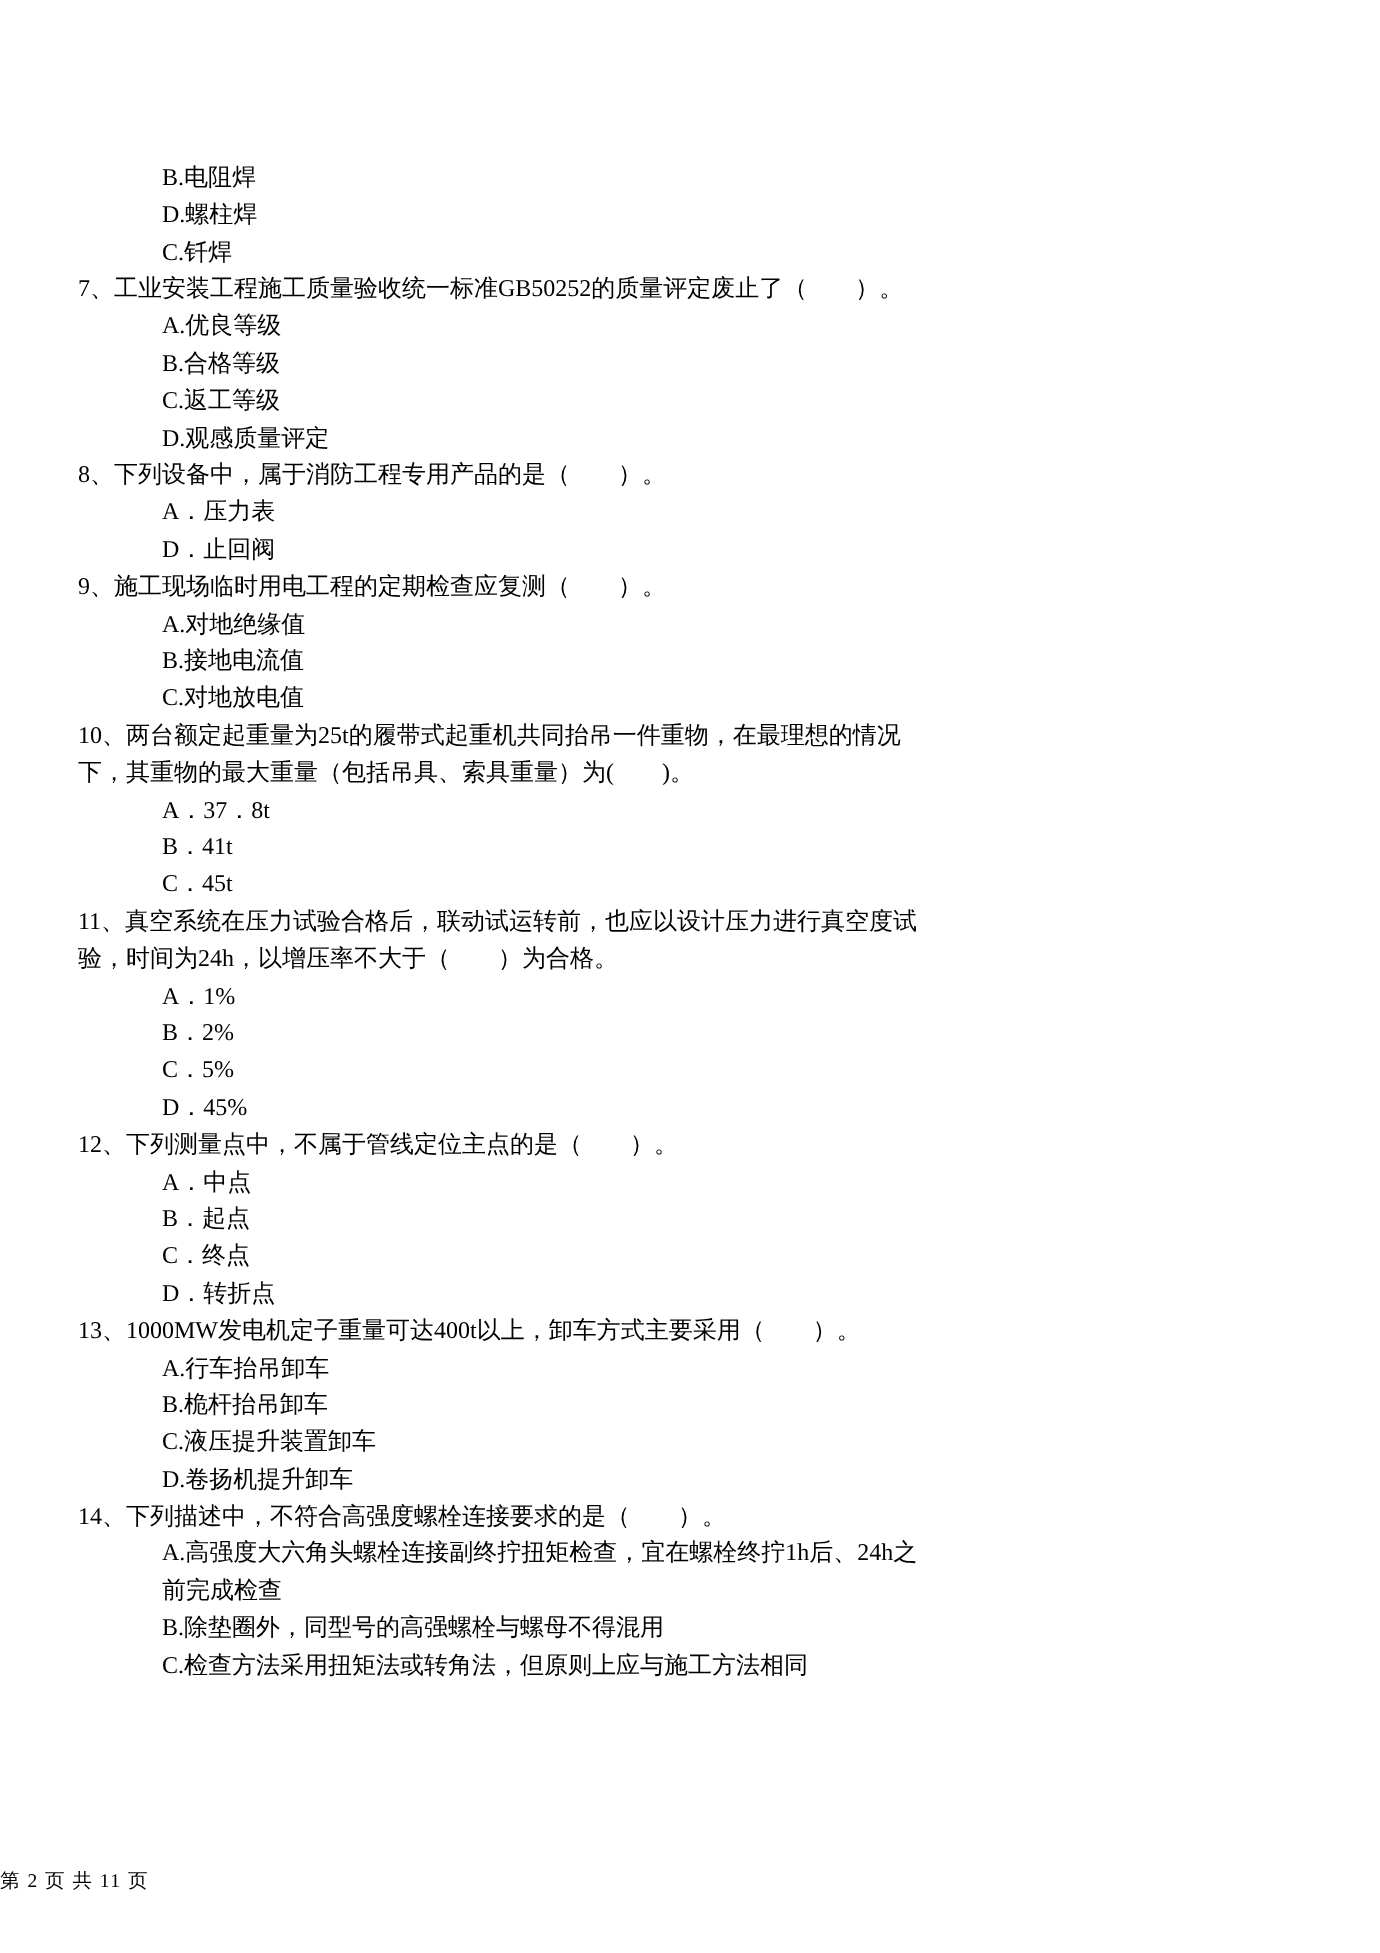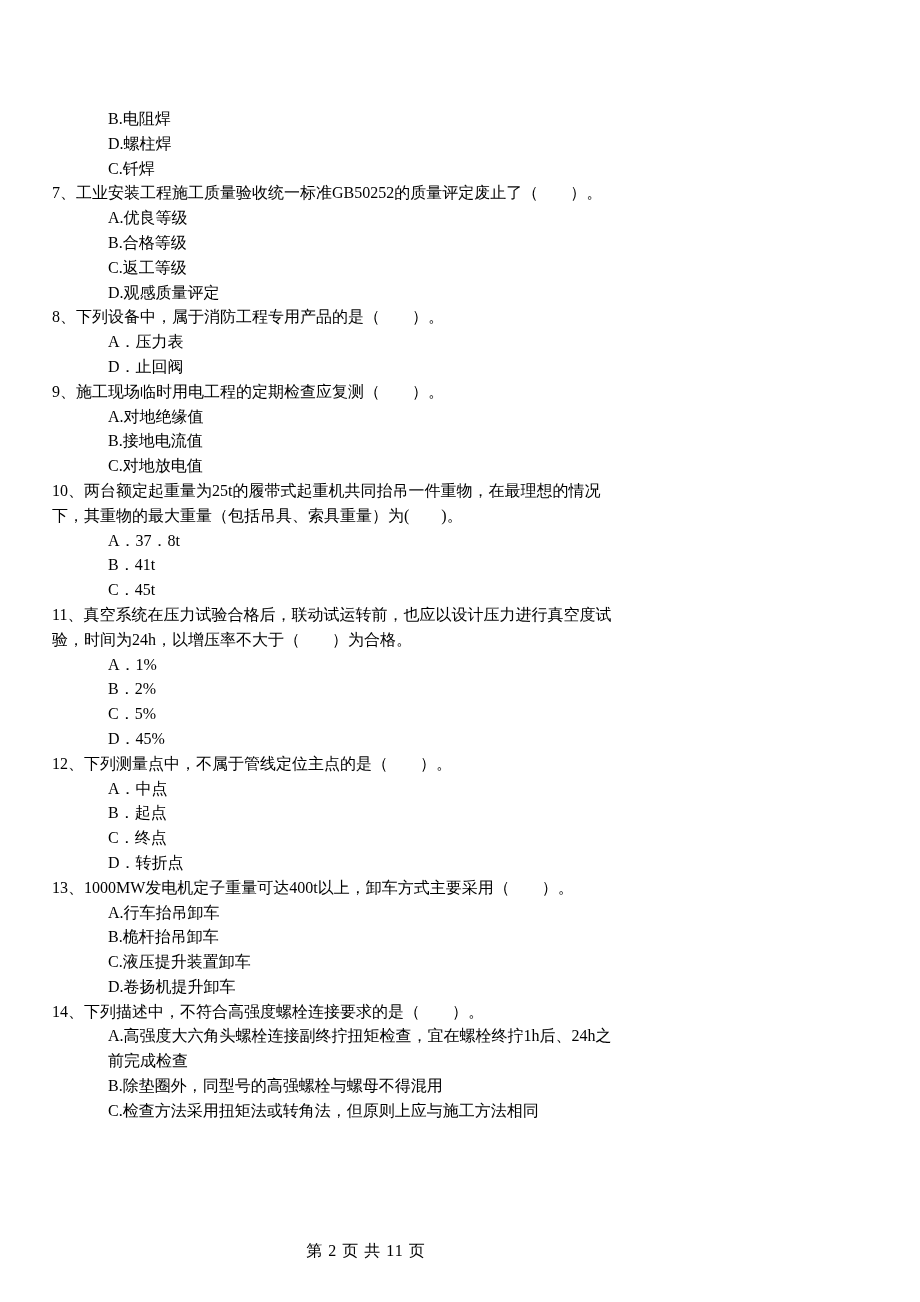--- a/index.html
+++ b/index.html
@@ -21,22 +21,22 @@
     padding-left: 56px;
   }
   .q-prefix, .q-text, .opt-text {
     white-space: pre-wrap;
   }
   .footer-pg {
     position: absolute;
     bottom: 38px;
     left: 0;
     width: 100%;
-    text-align: center;
-    font-size: 16px;
+    text-align: left;
+    font-size: 13px;
     letter-spacing: 1px;
   }
   .line {
     display: block;
   }
 </style>
 </head>
 <body>
 
 <div class="page">

